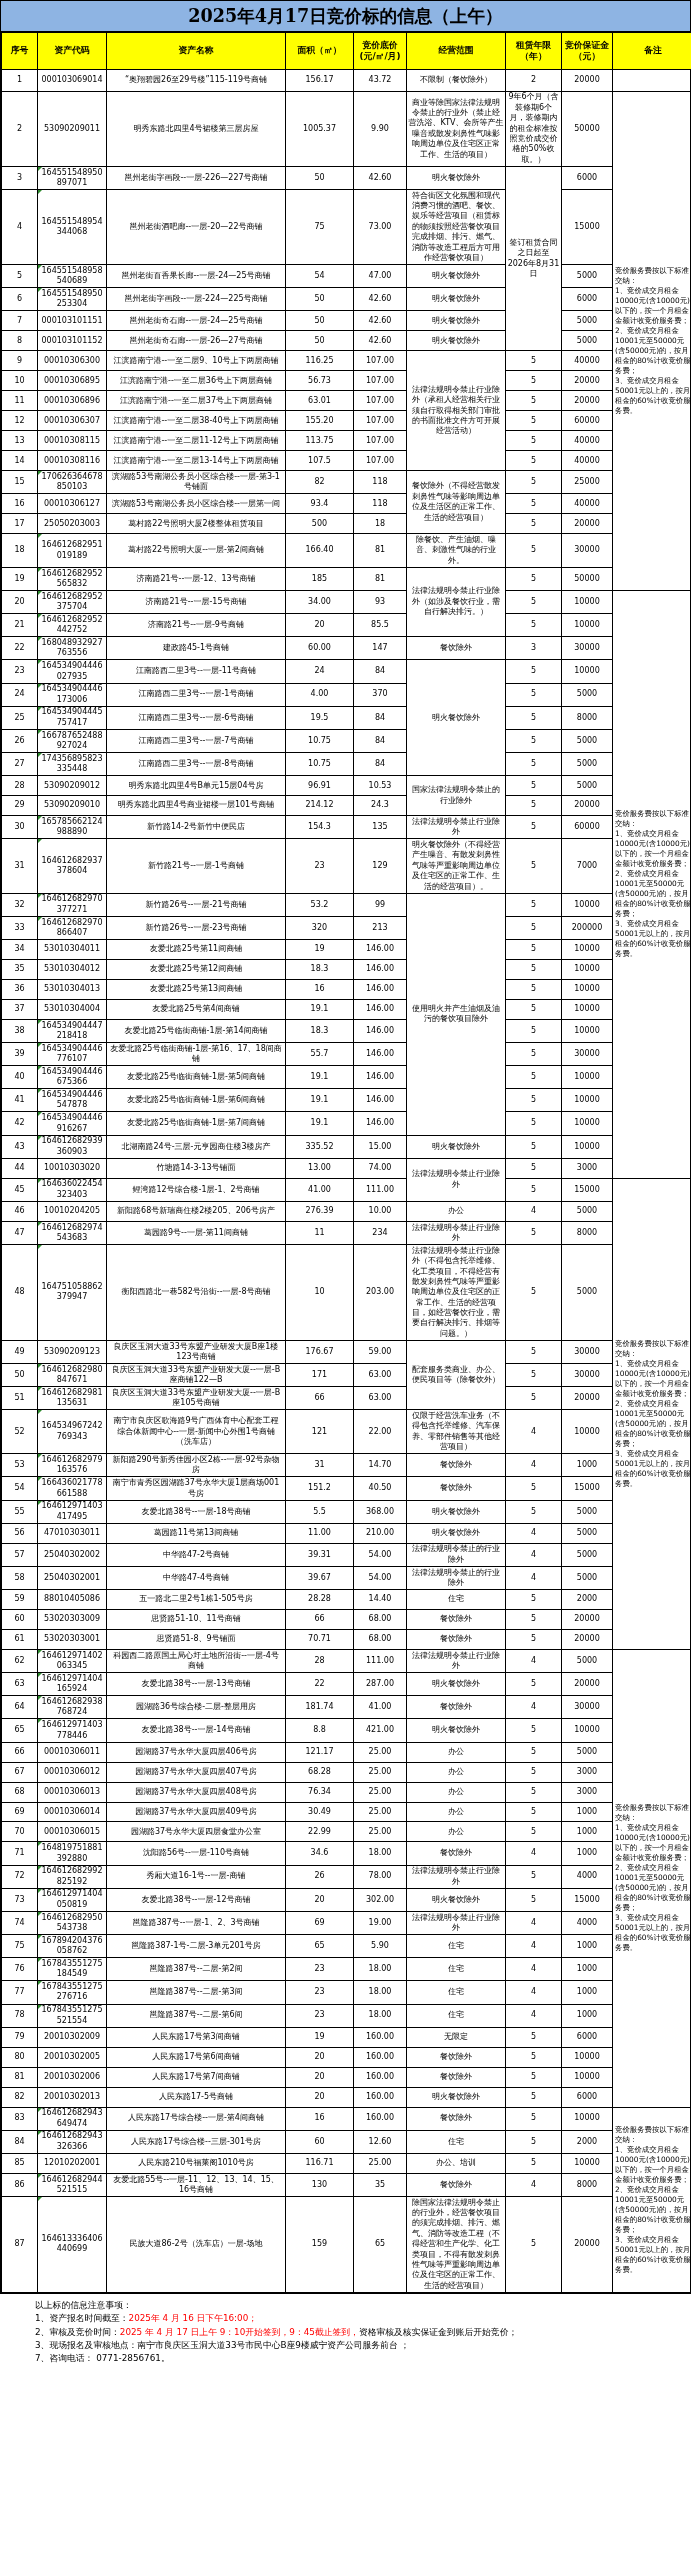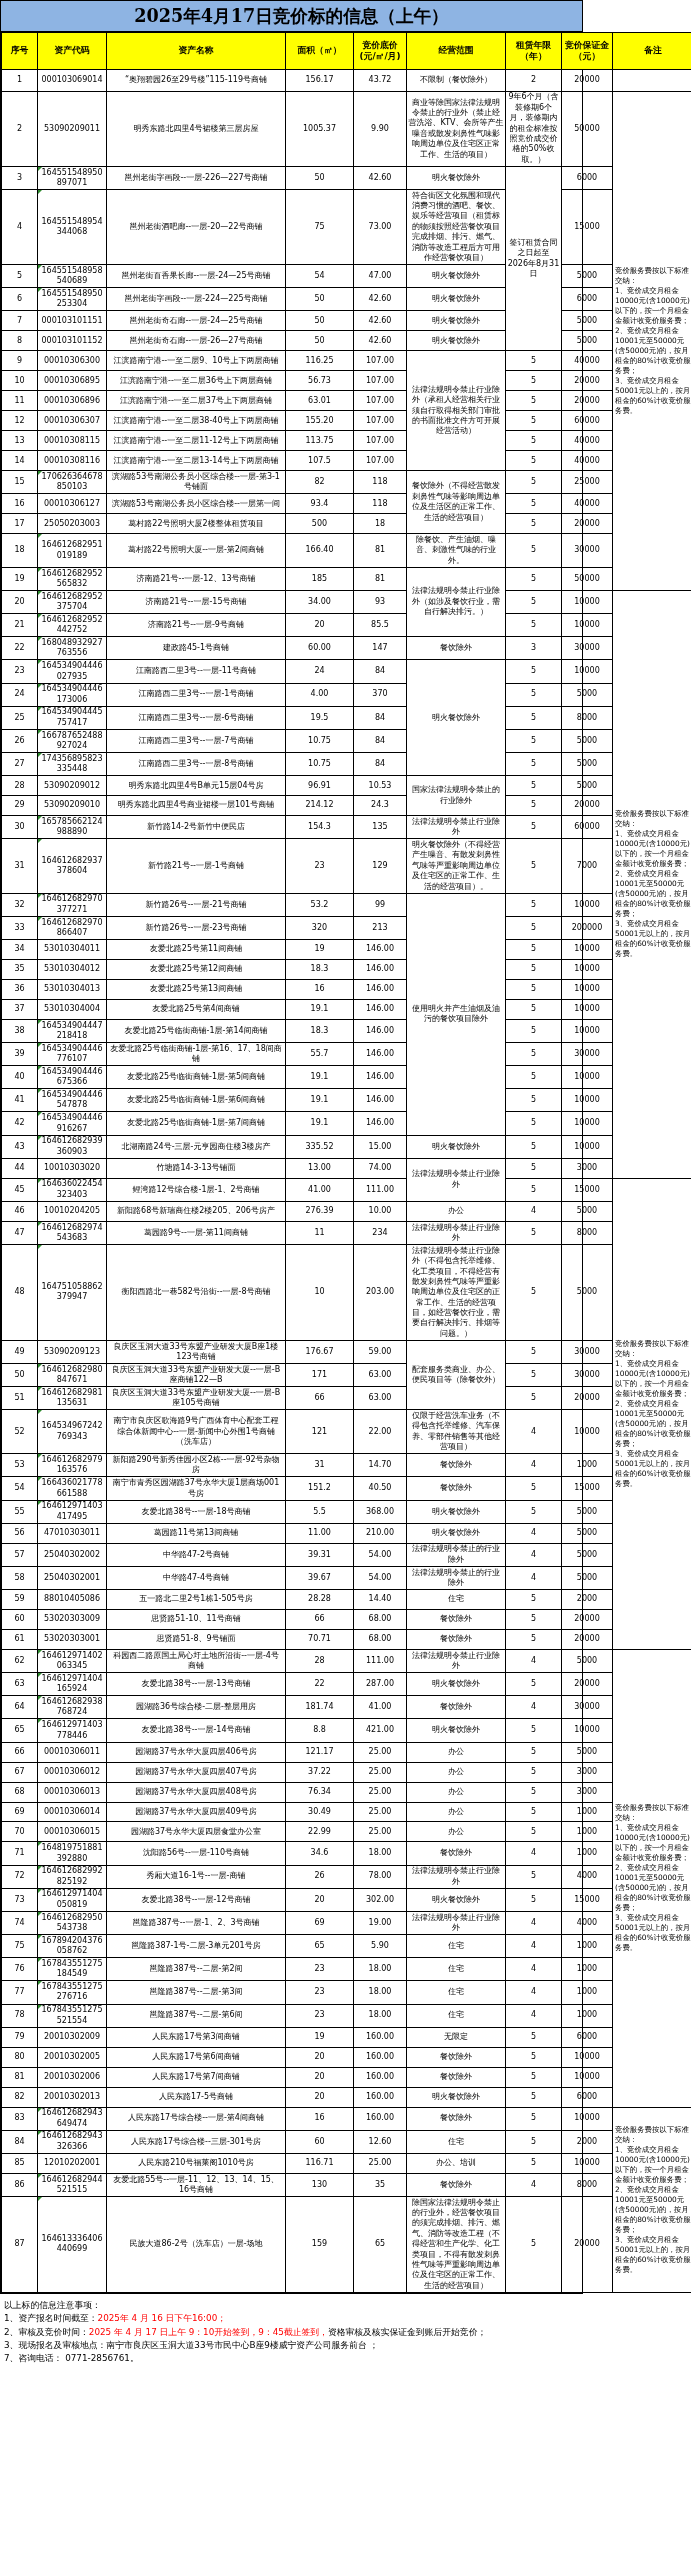--- a/index.html
+++ b/index.html
@@ -1,20 +1,20 @@
 <!DOCTYPE html>
 <html style="--title-bg: #8EB4E3; --header-bg: #FFFF00; --red: #FF0000; --flag: #2e8b2e;font-size:10.8px"><head>
 <meta charset="utf-8">
 <style>
   :root{
     --title-bg:#8EB4E3; --header-bg:#FFFF00; --red:#FF0000; --flag:#2e8b2e; --border:#000;
   }
   html,body{margin:0;padding:0;background:#fff;}
   body{width:691px;font-family:"DejaVu Sans","Liberation Sans",sans-serif;color:#000;}
-  .sheet{width:583px;border:0.7px solid var(--border);box-sizing:border-box;}
+  .sheet{width:691px;border:0.7px solid var(--border);box-sizing:border-box;}
   .title-bar{
     background:var(--title-bg);height:30px;display:flex;align-items:center;justify-content:center;
     font-size:17.6px;font-weight:bold;font-family:"DejaVu Serif","Liberation Serif",serif;
     border-bottom:0.7px solid var(--border);
   }
   table{width:691px;border-collapse:collapse;table-layout:fixed;}
   col.c-no{width:36px}col.c-code{width:69px}col.c-name{width:179px}col.c-area{width:68px}
   col.c-price{width:53px}col.c-scope{width:99px}col.c-lease{width:56px}col.c-dep{width:51px}col.c-rem{width:81px}
   th,td{
     border:0.7px solid var(--border);padding:0.7px 1.4px;text-align:center;vertical-align:middle;
@@ -23,21 +23,21 @@
   thead th{background:var(--header-bg);font-weight:bold;font-size:8.8px;height:35px;}
   tbody td{height:17.6px;}
   td.cell-code{word-break:break-all;position:relative;}
   td.cell-code.flag::before{
     content:"";position:absolute;top:0;left:0;width:0;height:0;
     border-top:4px solid var(--flag);border-right:4px solid transparent;
   }
   td.cell-remark{text-align:left;font-size:7.4px;line-height:1.35;vertical-align:middle;padding:1.4px 2px;}
   td.cell-name{padding:0.7px 2.7px;}
   .footer{padding:5.4px 4px 9.5px 4px;font-size:8.8px;line-height:1.5;}
-  .footer .line{white-space:pre-wrap;}
+  .footer .line{white-space:pre-wrap;margin-left:31px;}
   .footer .red{color:var(--red);font-weight:normal;}
 </style>
 </head>
 <body>
 
 <div class="sheet">
   <div class="title-bar">2025年4月17日竞价标的信息（上午）</div>
   <table>
     <colgroup>
       <col class="c-no">
@@ -706,21 +706,21 @@
           <td class="cell-area">121.17</td>
           <td class="cell-price">25.00</td>
           <td class="cell-scope">办公</td>
           <td class="cell-lease">5</td>
           <td class="cell-deposit">5000</td>
         </tr>
         <tr>
           <td class="cell-no">67</td>
           <td class="cell-code">00010306012</td>
           <td class="cell-name">园湖路37号永华大厦四层407号房</td>
-          <td class="cell-area">37.22</td>
+          <td class="cell-area">68.28</td>
           <td class="cell-price">25.00</td>
           <td class="cell-scope">办公</td>
           <td class="cell-lease">5</td>
           <td class="cell-deposit">3000</td>
         </tr>
         <tr>
           <td class="cell-no">68</td>
           <td class="cell-code">00010306013</td>
           <td class="cell-name">园湖路37号永华大厦四层408号房</td>
           <td class="cell-area">76.34</td>

